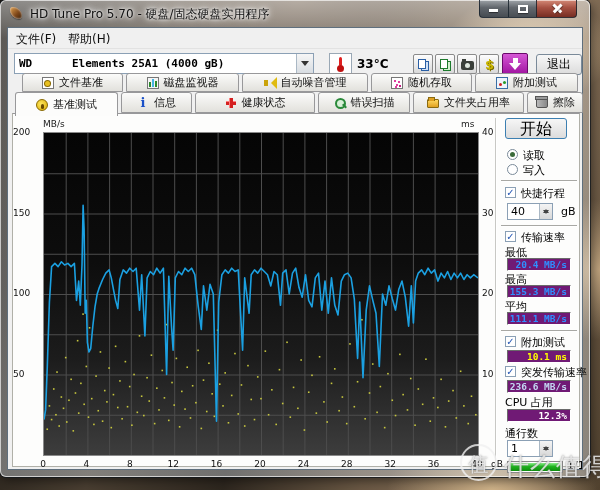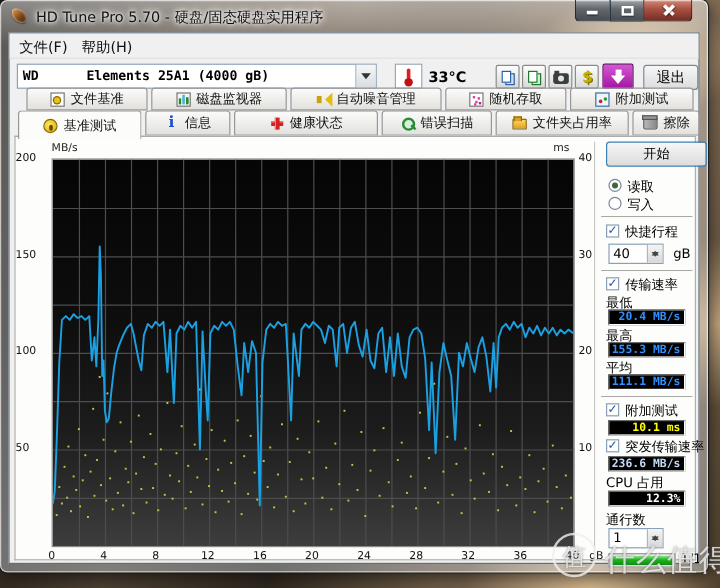--- a/index.html
+++ b/index.html
@@ -103,27 +103,27 @@
   .plot { position:absolute; left:30px; top:18px; width:436px; height:324px; border:1px solid #8a8a8a;
     background:linear-gradient(180deg,#050505,#0d0d0d 40%,#1c1c1c 70%,#3d3d3d 100%); }
   .lticks span, .rticks span, .xticks span { position:absolute; font-size:9px; color:#111; }
   .lticks span { width:26px; text-align:left; left:0; }
   .rticks span { left:469px; }
   .xticks span { width:24px; text-align:center; top:345px; }
   .x-unit { position:absolute; top:345px; left:478px; font-size:9px; color:#111; }
   .vdivider { position:absolute; left:482px; top:4px; width:1px; height:346px; background:#c8c8c4; box-shadow:1px 0 0 #fff; }
 
   .panel { position:absolute; left:484px; top:0; width:84px; height:354px; font-size:11px; color:#000; }
-  .start-btn { position:absolute; left:8px; top:4px; width:84px; height:21px; background:linear-gradient(180deg,#f6f6f6,#dcdcdc); border:1px solid #3c7fb1; border-radius:3px; text-align:center; line-height:19px; font-size:11px; }
+  .start-btn { position:absolute; left:8px; top:4px; width:62px; height:21px; background:linear-gradient(180deg,#f6f6f6,#dcdcdc); border:1px solid #3c7fb1; border-radius:3px; text-align:center; line-height:19px; font-size:16px; }
   .sep { position:absolute; left:4px; width:76px; height:0; border-top:1px solid #a8a8a4; border-bottom:1px solid #fff; }
   .radio { position:absolute; left:10px; width:11px; height:11px; border:1px solid #7a8a99; border-radius:50%; background:#fff; }
   .radio.selected::after { content:""; position:absolute; left:2px; top:2px; width:5px; height:5px; border-radius:50%; background:#3a6a3a; }
   .checkbox { position:absolute; left:8px; width:11px; height:11px; border:1px solid #8ba0b5; background:#fff; font-size:10px; line-height:10px; color:#2456b4; font-weight:bold; text-align:center; }
   .plabel { position:absolute; font-size:11px; white-space:nowrap; }
-  .vbox { position:absolute; left:10px; width:64px; height:13px; background:#000000; border:1px solid; border-color:#6a6a6a #fff #fff #6a6a6a; font-family:"DejaVu Sans Mono","Liberation Mono",monospace; font-size:9.5px; font-weight:bold; text-align:right; padding-right:3px; line-height:11px; }
+  .vbox { position:absolute; left:10px; width:64px; height:13px; background:#701a75; border:1px solid; border-color:#6a6a6a #fff #fff #6a6a6a; font-family:"DejaVu Sans Mono","Liberation Mono",monospace; font-size:9.5px; font-weight:bold; text-align:right; padding-right:3px; line-height:11px; }
   .spinner { position:absolute; left:10px; width:46px; height:17px; background:#fff; border:1px solid #8ba0b5; font-size:11px; padding-left:3px; line-height:15px; }
   .spin-btns { position:absolute; right:0; top:0; width:13px; height:15px; background:linear-gradient(180deg,#f4f4f4,#d8d8d8); border-left:1px solid #aab8c5; }
   .spin-btns::before { content:""; position:absolute; left:3px; top:2px; border:3.5px solid transparent; border-bottom:4px solid #444; }
   .spin-btns::after { content:""; position:absolute; left:3px; bottom:2px; border:3.5px solid transparent; border-top:4px solid #444; }
   .ptrack { position:absolute; left:10px; width:56px; height:12px; background:#fff; border:1px solid #8a8a8a; }
   .pfill { position:absolute; left:1px; top:1px; bottom:1px; width:96%; background:linear-gradient(180deg,#8df08d,#1db41d 45%,#0e8e0e); }
 
   .watermark { position:absolute; left:460px; top:444px; z-index:50; color:rgba(240,240,240,.82); }
   .wm-badge { position:absolute; left:0; top:0; width:37px; height:37px; border:2.5px solid rgba(240,240,240,.8); border-radius:50%; text-align:center; line-height:36px; font-size:20px; text-shadow:0 0 2px rgba(90,90,90,.7); }
   .wm-text { position:absolute; left:44px; top:6px; font-size:25px; letter-spacing:1px; white-space:nowrap; text-shadow:0 0 2px rgba(90,90,90,.7); }

